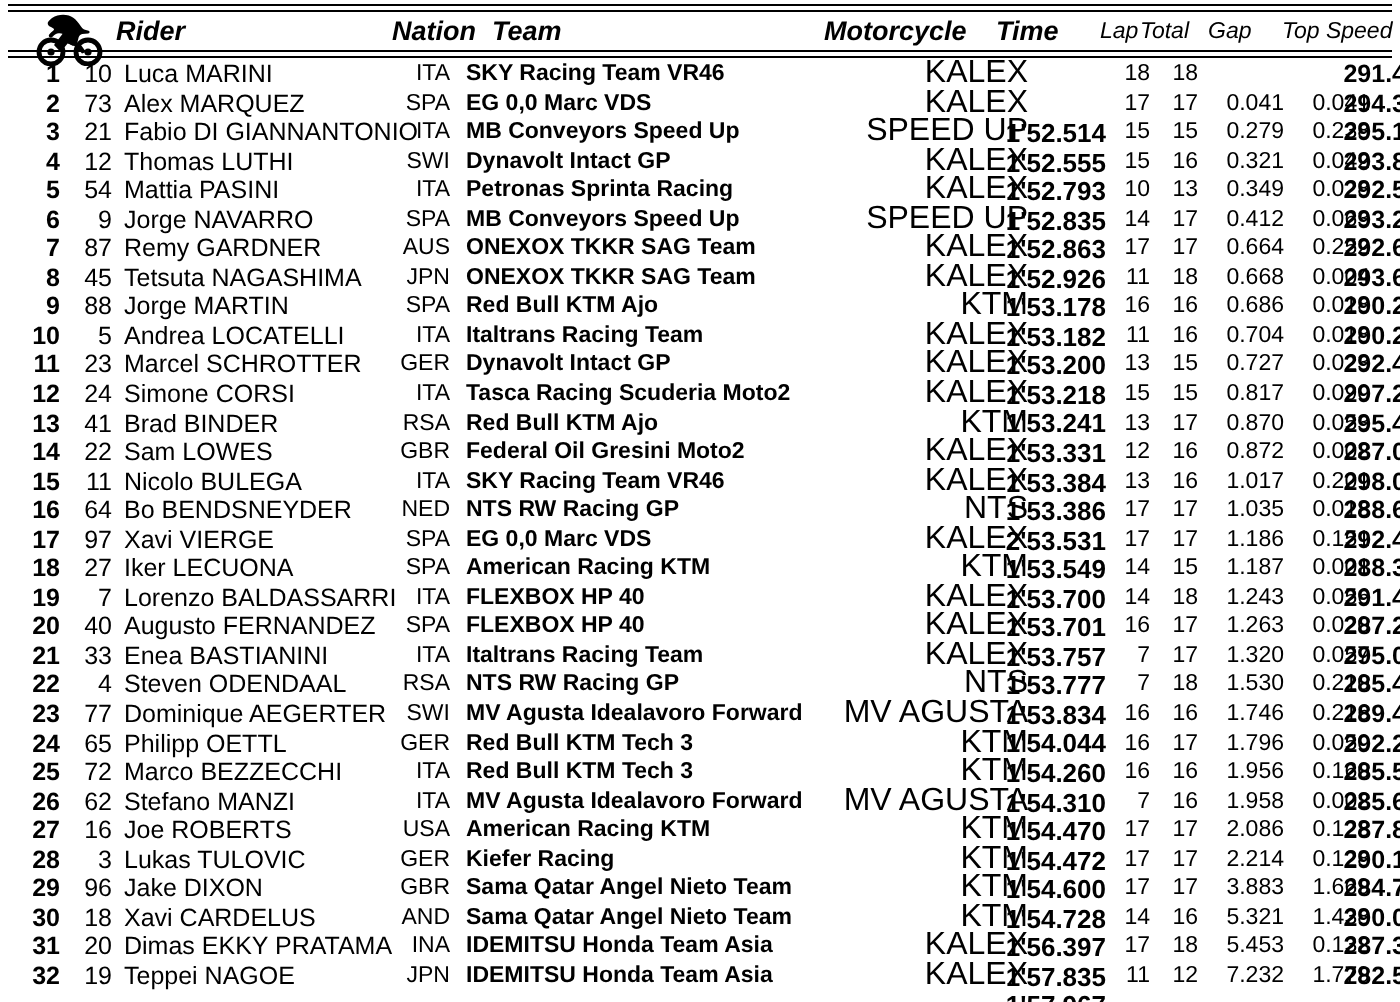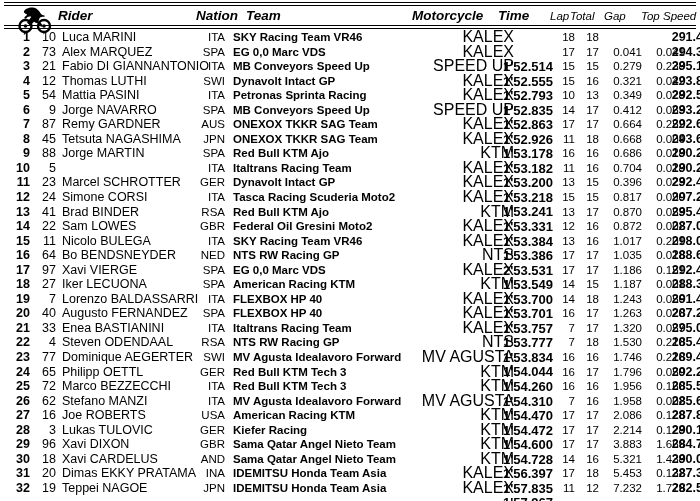--- a/index.html
+++ b/index.html
@@ -340,41 +340,42 @@
         <span class="cell c-time">1'53.200</span>
         <span class="cell c-lap">16</span>
         <span class="cell c-total">16</span>
         <span class="cell c-gap">0.686</span>
         <span class="cell c-int">0.018</span>
         <span class="cell c-speed">290.2</span>
       </div>
       <div class="row">
         <span class="cell c-pos">10</span>
         <span class="cell c-num">5</span>
+        <span class="cell c-rider">Andrea LOCATELLI</span>
         <span class="cell c-nation">ITA</span>
         <span class="cell c-team">Italtrans Racing Team</span>
         <span class="cell c-moto">KALEX</span>
         <span class="cell c-time">1'53.218</span>
         <span class="cell c-lap">11</span>
         <span class="cell c-total">16</span>
         <span class="cell c-gap">0.704</span>
         <span class="cell c-int">0.018</span>
         <span class="cell c-speed">290.2</span>
       </div>
       <div class="row">
         <span class="cell c-pos">11</span>
         <span class="cell c-num">23</span>
         <span class="cell c-rider">Marcel SCHROTTER</span>
         <span class="cell c-nation">GER</span>
         <span class="cell c-team">Dynavolt Intact GP</span>
         <span class="cell c-moto">KALEX</span>
         <span class="cell c-time">1'53.241</span>
         <span class="cell c-lap">13</span>
         <span class="cell c-total">15</span>
-        <span class="cell c-gap">0.396</span>
+        <span class="cell c-gap">0.727</span>
         <span class="cell c-int">0.023</span>
         <span class="cell c-speed">292.4</span>
       </div>
       <div class="row">
         <span class="cell c-pos">12</span>
         <span class="cell c-num">24</span>
         <span class="cell c-rider">Simone CORSI</span>
         <span class="cell c-nation">ITA</span>
         <span class="cell c-team">Tasca Racing Scuderia Moto2</span>
         <span class="cell c-moto">KALEX</span>
@@ -605,21 +606,21 @@
         <span class="cell c-time">1'54.728</span>
         <span class="cell c-lap">17</span>
         <span class="cell c-total">17</span>
         <span class="cell c-gap">2.214</span>
         <span class="cell c-int">0.128</span>
         <span class="cell c-speed">290.1</span>
       </div>
       <div class="row">
         <span class="cell c-pos">29</span>
         <span class="cell c-num">96</span>
-        <span class="cell c-rider">Xavi DIXON</span>
+        <span class="cell c-rider">Jake DIXON</span>
         <span class="cell c-nation">GBR</span>
         <span class="cell c-team">Sama Qatar Angel Nieto Team</span>
         <span class="cell c-moto">KTM</span>
         <span class="cell c-time">1'56.397</span>
         <span class="cell c-lap">17</span>
         <span class="cell c-total">17</span>
         <span class="cell c-gap">3.883</span>
         <span class="cell c-int">1.669</span>
         <span class="cell c-speed">284.7</span>
       </div>

